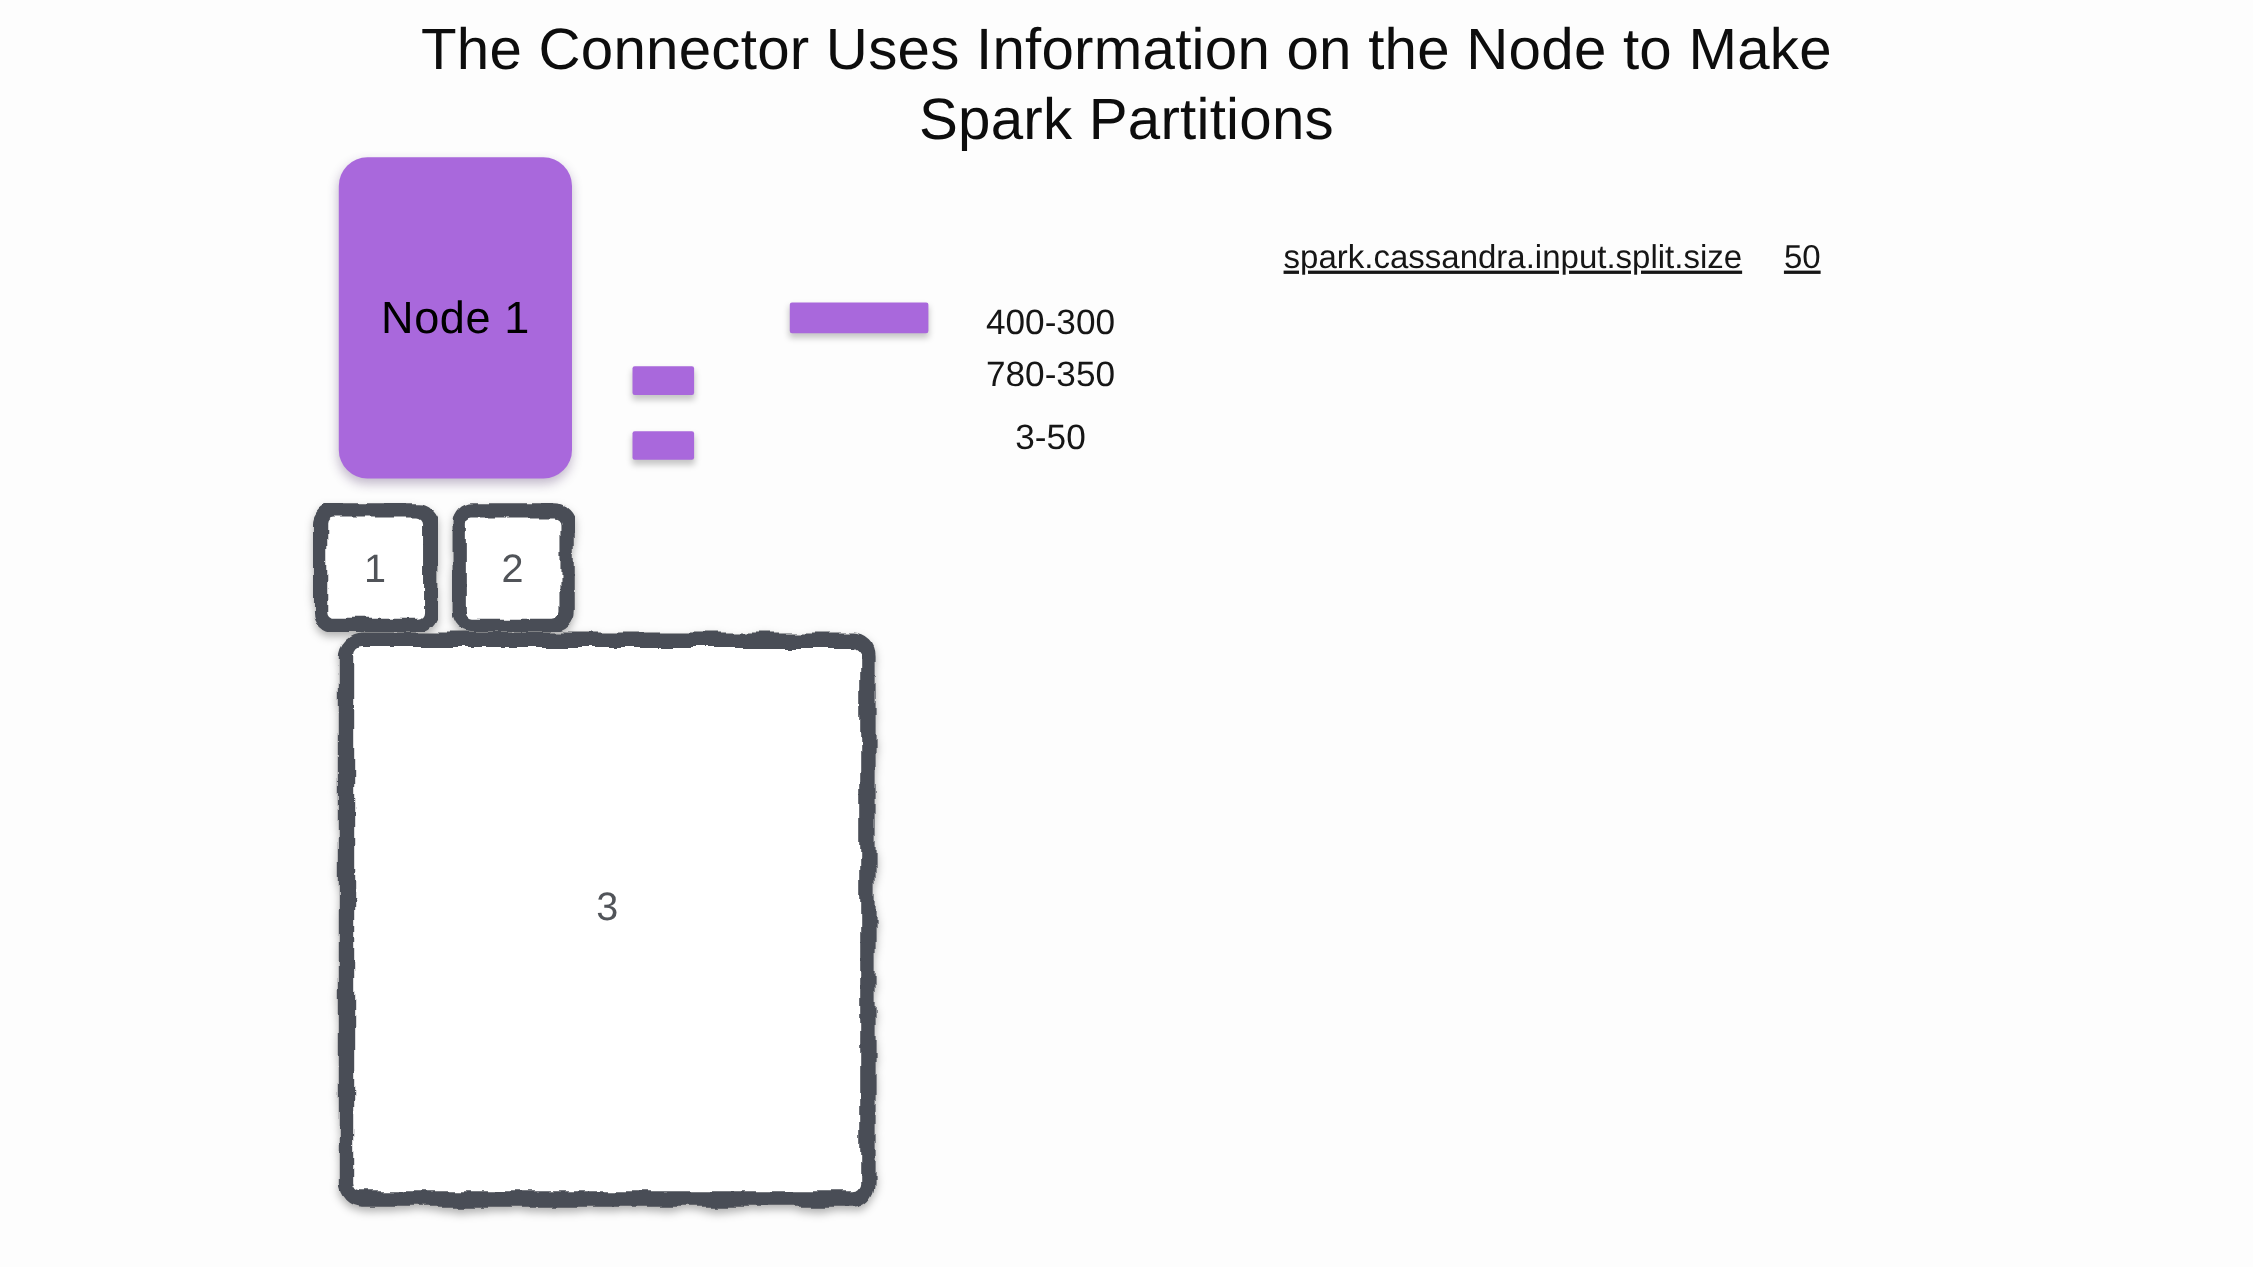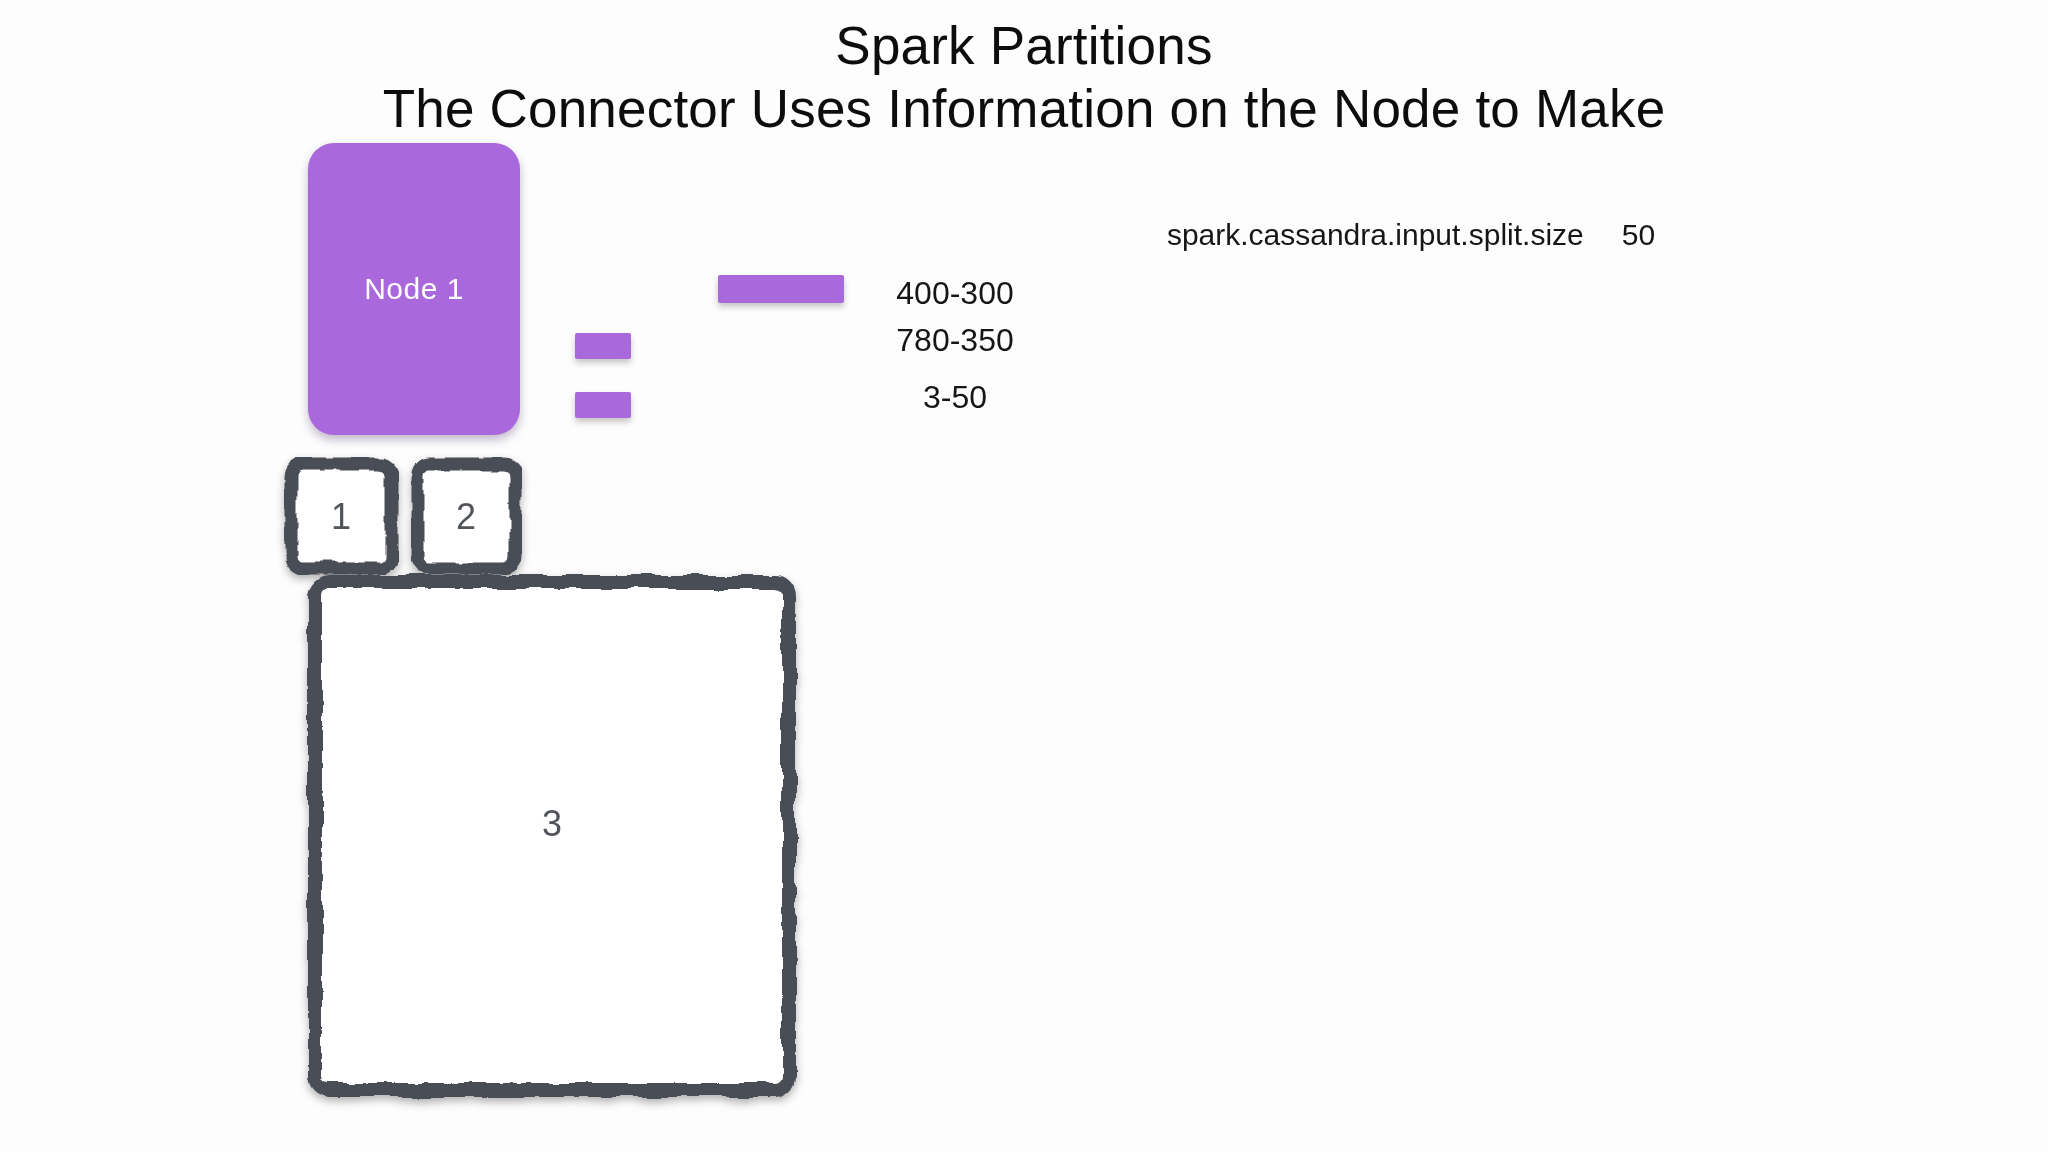--- a/index.html
+++ b/index.html
@@ -39,22 +39,22 @@
     width: 212px;
     height: 292px;
     background: #a968dc;
     border-radius: 26px;
     box-shadow: 0 5px 10px rgba(60, 30, 90, 0.30);
     display: flex;
     align-items: center;
     justify-content: center;
   }
   .node-box .node-label {
-    color: #ffffff;
-    font-size: 30px;
+    color: #000000;
+    font-size: 41px;
     letter-spacing: 0.5px;
   }
 
   
   .bar {
     position: absolute;
     background: #a968dc;
     border-radius: 2px;
     box-shadow: 0 4px 6px rgba(0, 0, 0, 0.22);
   }
@@ -79,21 +79,21 @@
   
   .config {
     position: absolute;
     left: 1111px;
     top: 215px;
     width: 600px;
     text-align: center;
     font-size: 30px;
     color: #161616;
   }
-  .config-line1 { line-height: 40px; }
+  .config-line1 { line-height: 40px; text-decoration: underline; }
   .config-value { margin-left: 38px; }
   .config-line2 { line-height: 40px; margin-top: 16px; }
 
   
   .sketch-layer {
     position: absolute;
     left: 0;
     top: 0;
     filter: drop-shadow(0 4px 4px rgba(0, 0, 0, 0.30));
   }
@@ -114,22 +114,22 @@
   .pnum-0 { left: 291px; top: 495px; width: 100px; }
   .pnum-1 { left: 416px; top: 495px; width: 100px; }
   .pnum-2 { left: 452px; top: 802px; width: 200px; }
 </style>
 </head>
 <body>
 
 <div class="slide">
 
   <div class="title">
+    <div>The Connector Uses Information on the Node to Make</div>
     <div>Spark Partitions</div>
-    <div>The Connector Uses Information on the Node to Make</div>
   </div>
 
   <div class="node-box">
     <span class="node-label">Node 1</span>
   </div>
 
   <div class="bar bar-0"></div>
   <div class="bar bar-1"></div>
   <div class="bar bar-2"></div>
 

